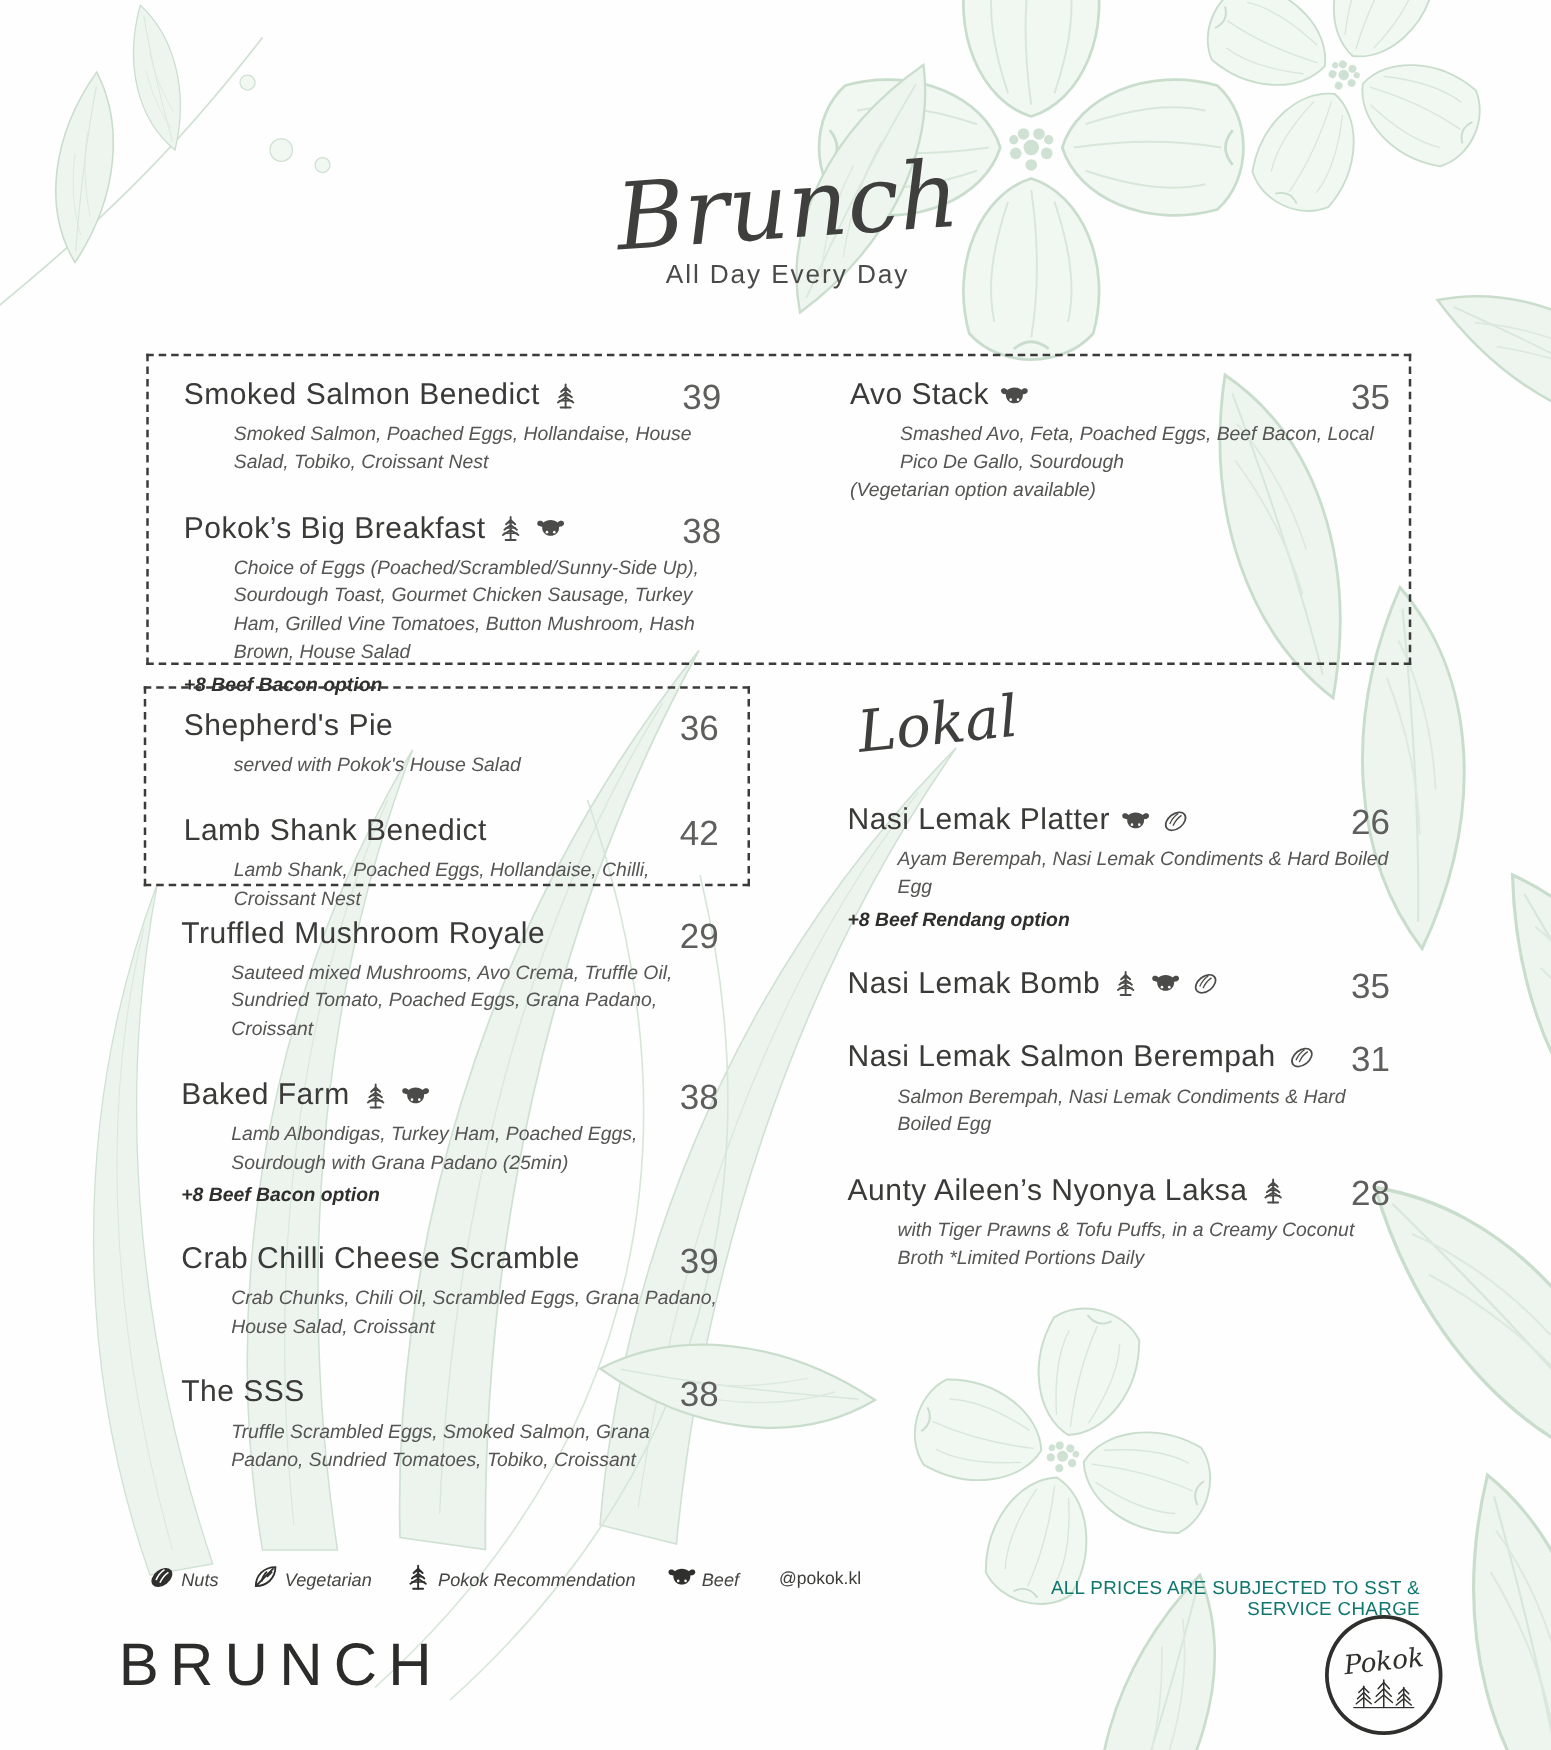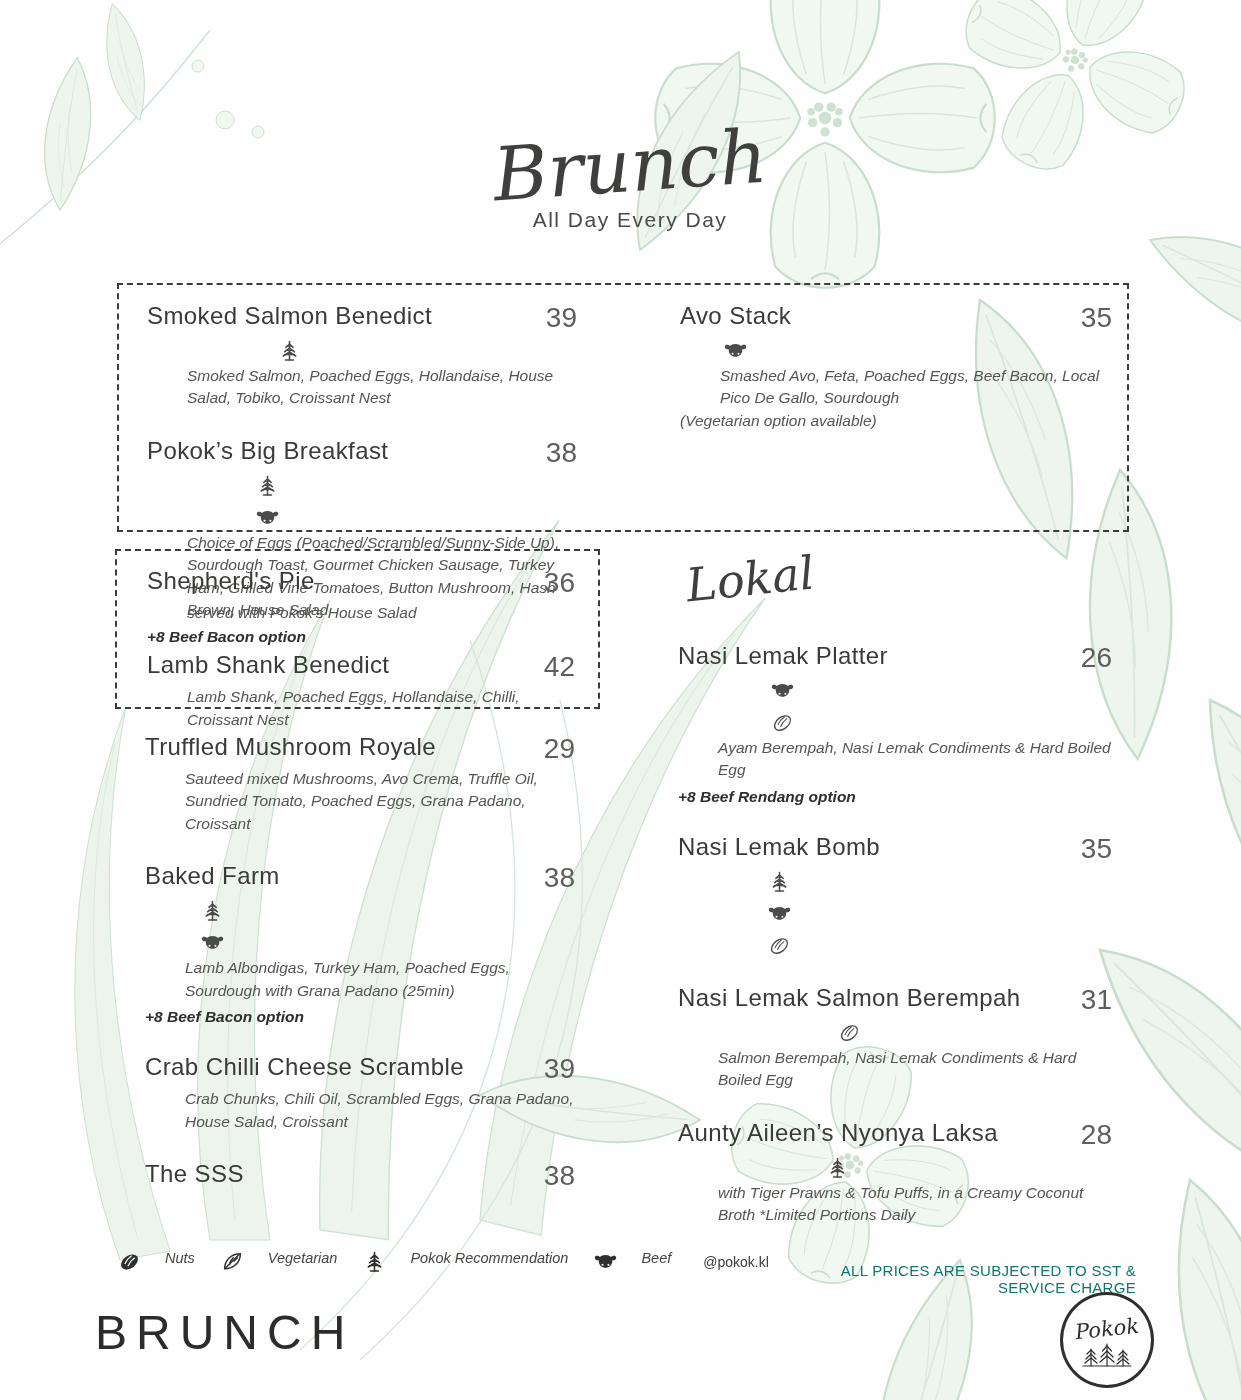--- a/index.html
+++ b/index.html
@@ -20,30 +20,30 @@
   .col{position:absolute;}
   .col-a{left:28px;top:17px;width:430px;}
   .col-b{left:561px;top:17px;width:432px;}
   .box2-inner{position:absolute;left:30px;top:16px;width:428px;}
   .list-left{position:absolute;left:145px;top:733px;width:430px;}
   .lokal-col{position:absolute;left:678px;top:548px;width:434px;}
   .lokal-heading{font-size:46px;line-height:1;color:#3f3f3d;transform:rotate(-6deg);display:inline-block;margin:8px 0 0 8px;}
   
   .item{margin-bottom:27px;}
   .head{display:flex;justify-content:space-between;align-items:flex-start;}
-  .name-row{display:flex;align-items:center;gap:9px;flex-direction:column;}
+  .name-row{display:flex;align-items:center;gap:9px;}
   .name{font-size:24px;letter-spacing:.4px;color:#3a3a38;}
   .price{font-size:28px;color:#5e5e5c;margin-left:10px;}
   .desc{font-style:italic;font-size:15.5px;line-height:1.45;color:#555553;margin-top:3px;margin-left:40px;}
   .option{font-style:italic;font-weight:bold;font-size:15.5px;color:#2e2e2c;margin-top:6px;}
   .note{font-style:italic;font-size:15.5px;color:#555553;margin-top:2px;}
   .ic{width:23px;height:23px;color:#4b4b49;flex:0 0 auto;}
   
   .legend{position:absolute;left:118px;top:1250px;display:flex;align-items:center;gap:26px;}
-  .legend-item{display:flex;align-items:flex-start;gap:24px;}
+  .legend-item{display:flex;align-items:flex-end;gap:4px;}
   .legend-label{font-style:italic;font-size:14.5px;color:#454543;}
   .instagram{font-size:14px;color:#3c3c3a;margin-left:6px;}
   .prices-note{position:absolute;left:776px;top:1262px;width:360px;text-align:right;
     font-size:15px;letter-spacing:.3px;color:#0f766e;}
   
   .page-label{position:absolute;left:95px;top:1305px;font-size:48px;letter-spacing:9px;color:#2c2c2a;}
   .logo{position:absolute;left:1060px;top:1292px;width:88px;height:90px;border:3px solid #2f2f2d;
     border-radius:50%;display:flex;flex-direction:column;align-items:center;justify-content:center;}
   .logo-text{font-family:"DejaVu Serif",serif;font-style:italic;font-size:21px;color:#2f2f2d;transform:rotate(-6deg);margin-top:4px;}
   .logo-trees{width:52px;height:26px;color:#2f2f2d;}
@@ -250,20 +250,21 @@
       </div>
       <div class="desc">Crab Chunks, Chili Oil, Scrambled Eggs, Grana Padano, House Salad, Croissant</div>
     </div>
     <div class="item">
       <div class="head">
         <div class="name-row">
           <span class="name">The SSS</span>
         </div>
         <span class="price">38</span>
       </div>
+      <div class="desc">Truffle Scrambled Eggs, Smoked Salmon, Grana Padano, Sundried Tomatoes, Tobiko, Croissant</div>
     </div>
   </div>
 
   <div class="lokal-col">
     <div class="script lokal-heading">Lokal</div>
     <div style="height:40px"></div>
     <div class="item">
       <div class="head">
         <div class="name-row">
           <span class="name">Nasi Lemak Platter</span>

